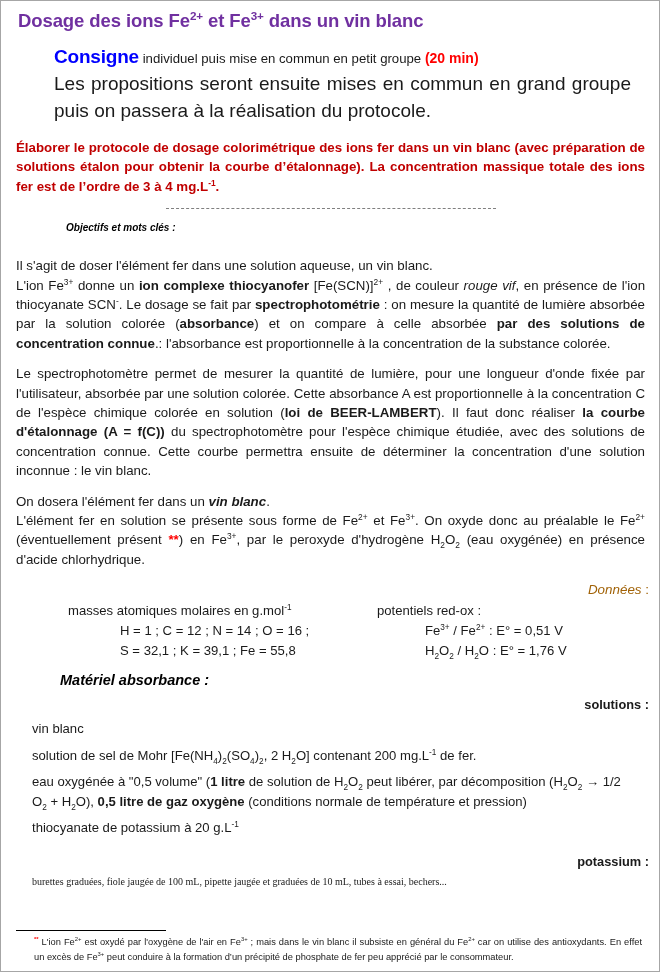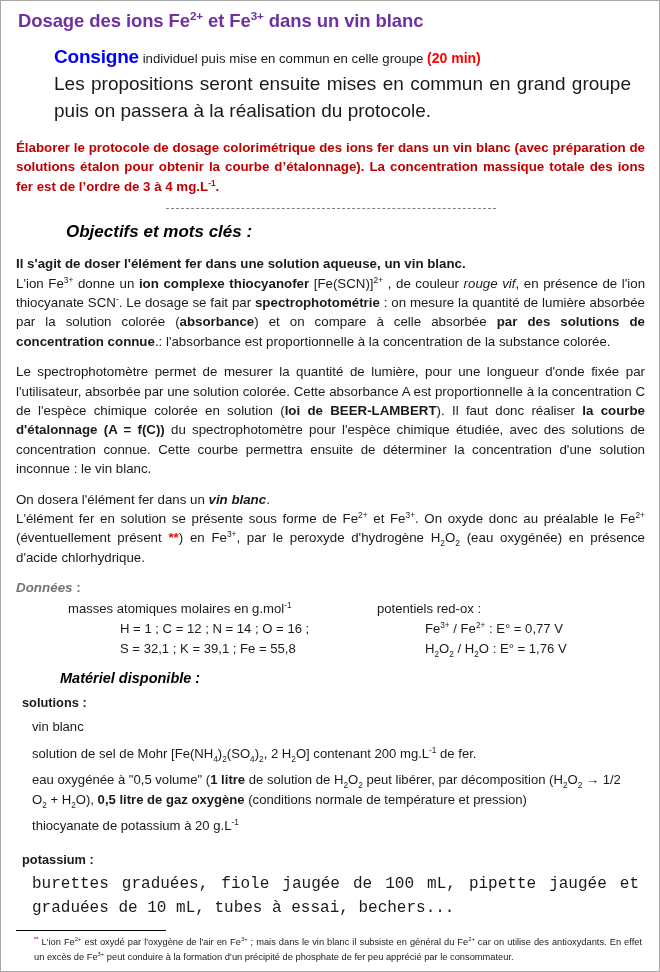--- a/index.html
+++ b/index.html
@@ -70,49 +70,50 @@
     margin: 12px auto 0 auto;
     width: 330px;
     border-top: 1px dashed #808080;
     height: 0;
   }
 
   
   .sec-head {
     font-weight: bold;
     font-style: italic;
-    font-size: 17px;
+    font-size: 10px;
     color: #000000;
     margin: 13px 0 0 54px;
   }
   .sec-head-left {
-    font-weight: bold;
+    font-weight: normal;
     font-style: italic;
     font-size: 13.4px;
-    color: #737373;
+    color: #a16207;
     margin: 13px 0 0 4px;
+    text-align: right;
   }
   .sec-head-mat {
     font-weight: bold;
     font-style: italic;
     font-size: 14.5px;
     color: #000000;
     margin: 12px 0 0 48px;
   }
 
   
   .para {
     font-size: 13.3px;
     line-height: 1.46;
     margin: 0 4px 0 4px;
     text-align: justify;
   }
   .para.plain { text-align: left; }
   .para-gap { margin-top: 11px; }
-  .block-1 { margin-top: 12px; font-weight: bold; }
+  .block-1 { margin-top: 23px; }
   b.bd { font-weight: bold; }
   i.it { font-style: italic; }
   .red-star { color: #FF0000; font-weight: bold; }
 
   
   .donnees-grid {
     display: flex;
     margin: 4px 0 0 0;
     font-size: 13.1px;
     line-height: 1.5;
@@ -121,31 +122,32 @@
   .don-col-b { flex: 1; padding-left: 20px; box-sizing: border-box; }
   .don-head { }
   .don-row { padding-left: 52px; }
   .don-row-b { padding-left: 48px; }
 
   
   .mat-label {
     font-weight: bold;
     font-size: 12.8px;
     margin: 9px 0 0 10px;
+    text-align: right;
   }
   .mat-item {
     font-size: 13.1px;
     line-height: 1.5;
     margin: 7px 0 0 20px;
     padding-right: 12px;
   }
   .mat-item.tight { margin-top: 6px; }
   .verrerie-item {
-    font-family: Liberation Mono, monospace;
-    font-size: 16px;
+    font-family: Liberation Serif, serif;
+    font-size: 10px;
     line-height: 1.45;
     margin: 6px 0 0 20px;
     padding-right: 10px;
     text-align: justify;
   }
 
   
   .foot-wrap { position: absolute; left: 11px; right: 11px; bottom: 6px; }
   .foot-rule {
     width: 150px;
@@ -166,21 +168,21 @@
 <body>
 
 <div class="page">
 
   <div class="doc-title">
     <span>Dosage des ions Fe</span><sup>2+</sup><span> et Fe</span><sup>3+</sup><span> dans un vin blanc</span>
   </div>
 
   <div class="consigne-wrap">
     <div class="consigne-line">
-      <span class="consigne-word">Consigne</span><span class="consigne-sub">&nbsp;</span><span class="consigne-sub">individuel puis mise en commun en celle groupe</span><span class="consigne-sub">&nbsp;</span><span class="consigne-time">(20 min)</span>
+      <span class="consigne-word">Consigne</span><span class="consigne-sub">&nbsp;</span><span class="consigne-sub">individuel puis mise en commun en petit groupe</span><span class="consigne-sub">&nbsp;</span><span class="consigne-time">(20 min)</span>
     </div>
     <div class="consigne-body">Les propositions seront ensuite mises en commun en grand groupe puis on passera à la réalisation du protocole.</div>
   </div>
 
   <div class="directive">
     <span>Élaborer le protocole de dosage colorimétrique des ions fer dans un vin blanc (avec préparation de solutions étalon pour obtenir la courbe d’étalonnage). La concentration massique totale des ions fer est de l’ordre de 3 à 4 mg.L</span><sup>-1</sup><span>.</span>
   </div>
 
   <div class="dash-rule"></div>
 
@@ -209,26 +211,26 @@
   </div>
 
   <div class="donnees-grid">
     <div class="don-col-a">
       <div class="don-head"><span>masses atomiques molaires en g.mol</span><sup>-1</sup></div>
       <div class="don-row">H = 1 ; C = 12 ; N = 14 ; O = 16 ;</div>
       <div class="don-row">S = 32,1 ; K = 39,1 ; Fe = 55,8</div>
     </div>
     <div class="don-col-b">
       <div class="don-head">potentiels red-ox :</div>
-      <div class="don-row-b"><span>Fe</span><sup>3+</sup><span> / Fe</span><sup>2+</sup><span> : E° = 0,77 V</span></div>
+      <div class="don-row-b"><span>Fe</span><sup>3+</sup><span> / Fe</span><sup>2+</sup><span> : E° = 0,51 V</span></div>
       <div class="don-row-b"><span>H</span><sub>2</sub><span>O</span><sub>2</sub><span> / H</span><sub>2</sub><span>O : E° = 1,76 V</span></div>
     </div>
   </div>
 
-  <div class="sec-head-mat">Matériel disponible :</div>
+  <div class="sec-head-mat">Matériel absorbance :</div>
 
   <div class="mat-label">solutions :</div>
 
   <div class="mat-item">vin blanc</div>
 
   <div class="mat-item">
     <span>solution de sel de Mohr [Fe(NH</span><sub>4</sub><span>)</span><sub>2</sub><span>(SO</span><sub>4</sub><span>)</span><sub>2</sub><span>, 2 H</span><sub>2</sub><span>O] contenant 200 mg.L</span><sup>-1</sup><span> de fer.</span>
   </div>
 
 

